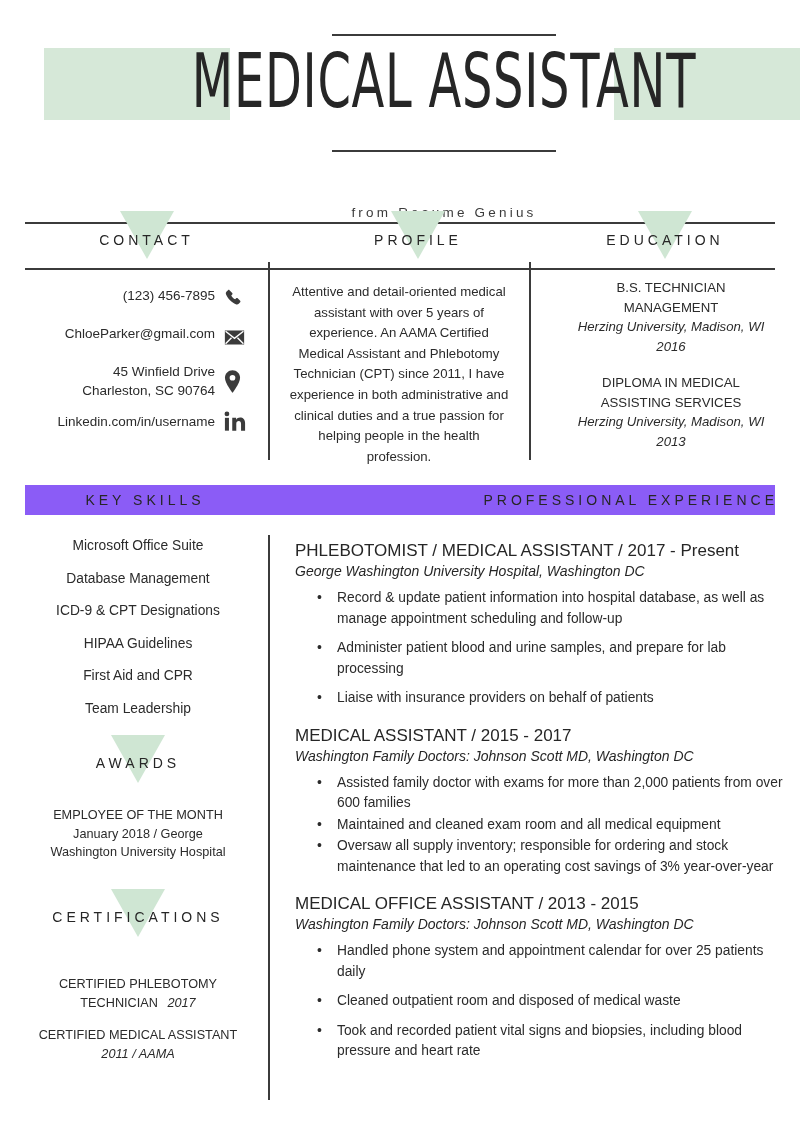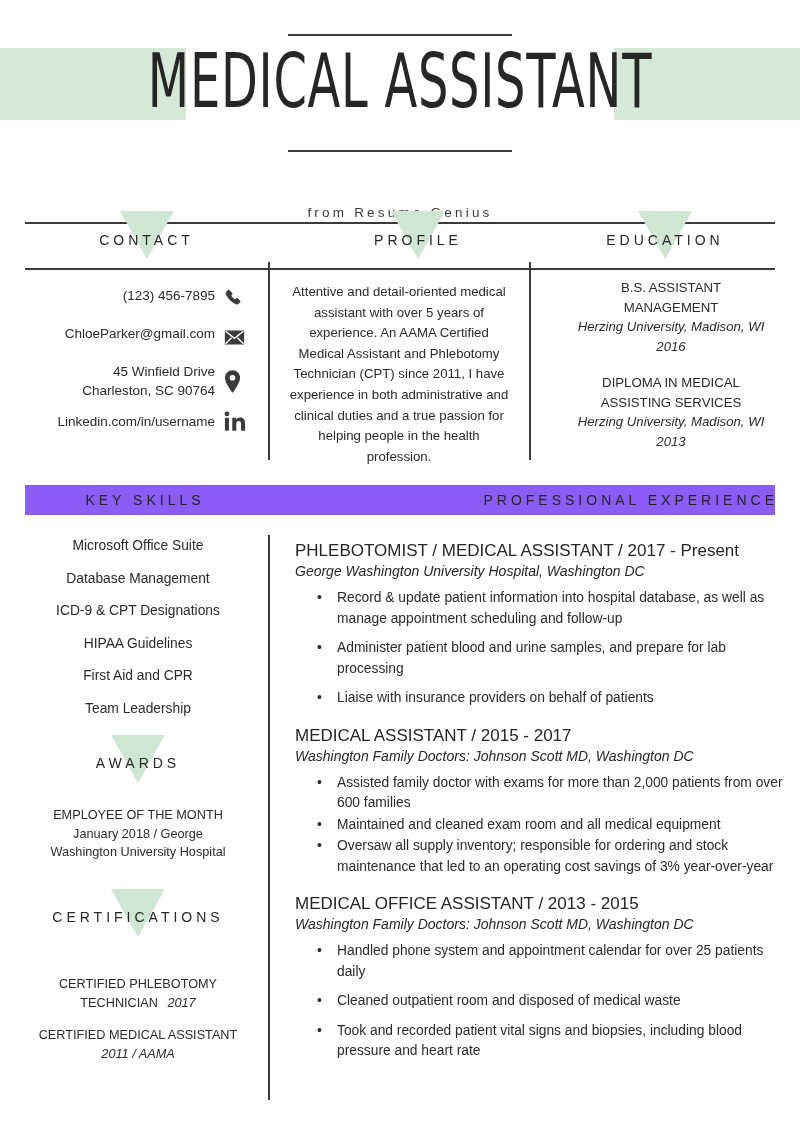--- a/index.html
+++ b/index.html
@@ -7,21 +7,21 @@
   body {
     width: 800px;
     height: 1132px;
     background: #ffffff;
     font-family: "Liberation Sans", sans-serif;
     color: #2b2b2b;
     position: relative;
     overflow: hidden;
   }
 
-  .page { position: relative; width: 800px; height: 1132px; }
+  .page { position: relative; width: 800px; height: 1132px; padding-left: 44px; }
 
   
   .header { position: relative; height: 200px; }
 
   .band {
     position: absolute;
     background: #d6e8d8;
     top: 48px;
     height: 72px;
   }
@@ -290,21 +290,21 @@
         <circle cx="3.2" cy="2.8" r="2.6" fill="#3b3b3b"></circle>
         <path d="M9 7h4.2v2c.9-1.5 2.5-2.3 4.3-2.3 3.3 0 5.5 2.1 5.5 6.1V21h-4.4v-7.4c0-1.9-.8-3.1-2.5-3.1-1.6 0-2.7 1.1-2.7 3.1V21H9V7z" fill="#3b3b3b"></path>
       </svg>
     </div>
   </div>
 
   <div class="profile-block">Attentive and detail-oriented medical assistant with over 5 years of experience. An AAMA Certified Medical Assistant and Phlebotomy Technician (CPT) since 2011, I have experience in both administrative and clinical duties and a true passion for helping people in the health profession.</div>
 
   <div class="education-block">
     <div class="edu-entry">
-      <div>B.S. ASSISTANT</div>
+      <div>B.S. TECHNICIAN</div>
       <div>MANAGEMENT</div>
       <div class="it">Herzing University, Madison, WI</div>
       <div class="it">2016</div>
     </div>
     <div class="edu-entry">
       <div>DIPLOMA IN MEDICAL</div>
       <div>ASSISTING SERVICES</div>
       <div class="it">Herzing University, Madison, WI</div>
       <div class="it">2013</div>
     </div>

